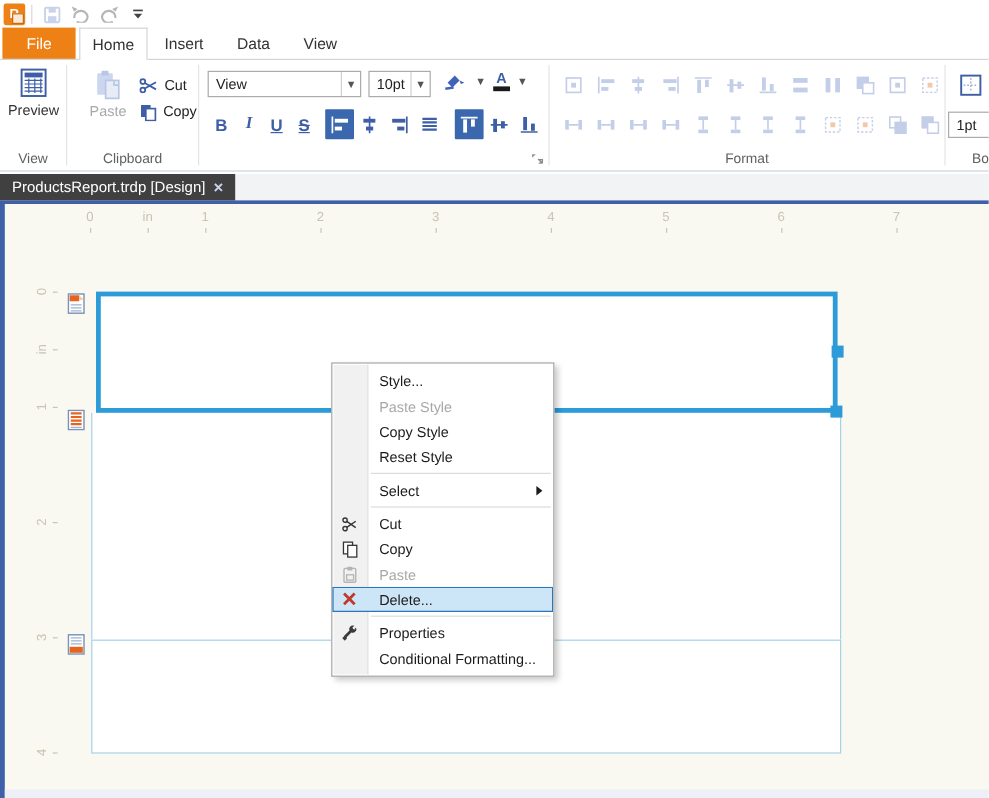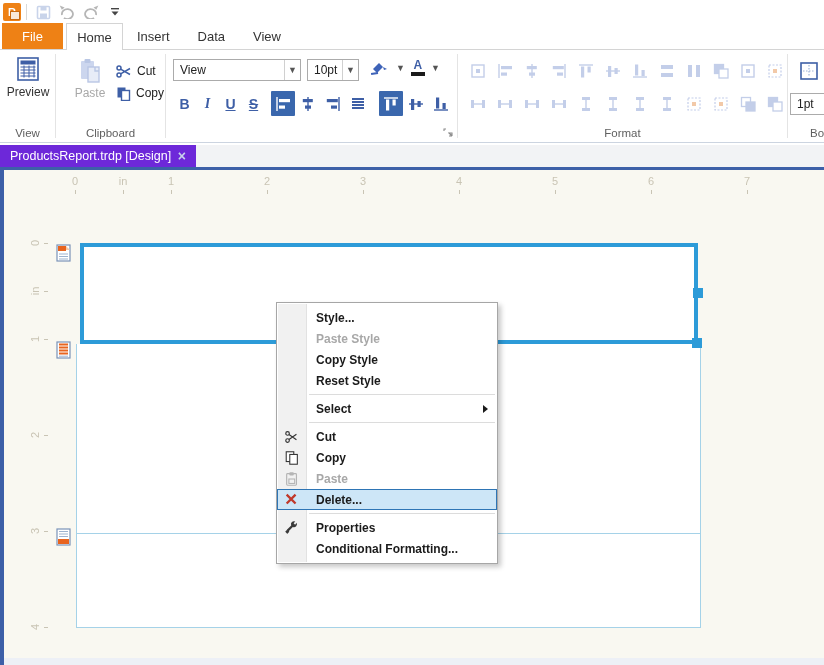--- a/index.html
+++ b/index.html
@@ -31,38 +31,38 @@
   .combo { display:flex; align-items:stretch; border:1px solid #ababab; background:#fff; height:22px; font-size:12px; }
   .combo .val { display:flex; align-items:center; padding-left:6px; flex:1; color:#222; }
   .combo .arr { width:16px; display:flex; align-items:center; justify-content:center; border-left:1px solid #d0d0d0; color:#555; font-size:9px; }
   .tgl { width:24px; height:25px; display:flex; align-items:center; justify-content:center; border-radius:1px; }
   .tgl.on { background:#3a67ad; }
   .fmtchar { font-size:14px; font-weight:bold; color:#3e5fa6; width:23px; height:25px; display:flex; align-items:center; justify-content:center; }
   .dlglaunch { position:absolute; right:4px; bottom:4px; width:10px; height:10px; }
   .licon { width:26px; height:25px; display:flex; align-items:center; justify-content:center; }
   
   .docstrip { position:absolute; left:0; top:145px; width:824px; height:25px; background:#f2f3f5; border-bottom:3px solid #3d60a8; }
-  .doctab { position:absolute; left:0; top:0; width:196px; height:22px; background:#6d28d9; color:#fff; font-size:12.5px; display:flex; align-items:center; padding:0 10px; }
+  .doctab { position:absolute; left:0; top:0; width:196px; height:22px; background:#404040; color:#fff; font-size:12.5px; display:flex; align-items:center; padding:0 10px; }
   .doctab .close { margin-left:auto; color:#c7d2ec; font-size:14px; font-weight:bold; line-height:1; cursor:default; }
   
   .design { position:absolute; left:0; top:170px; width:824px; height:495px; background:#f9f8f1; }
   .leftstrip { position:absolute; left:0; top:0; width:4px; height:495px; background:#3d60a8; }
   .hlabel { position:absolute; top:5px; font-size:11px; color:#c9c4b4; transform:translateX(-50%); }
   .htick { position:absolute; top:20px; width:1px; height:4px; background:#c9c4b4; }
   .vlabel { position:absolute; left:28px; width:14px; font-size:11px; color:#c9c4b4; transform:rotate(-90deg); text-align:center; }
   .vtick { position:absolute; left:44px; width:4px; height:1px; background:#c9c4b4; }
   .section { position:absolute; background:#fff; }
   .sec-header { left:80px; top:73px; width:618px; height:101px; border:4px solid #2d9bd8; }
   .sec-detail { left:76px; top:174px; width:625px; height:189px; border-left:1px solid #a5d2e8; border-right:1px solid #a5d2e8; }
   .sec-footer { left:76px; top:363px; width:625px; height:95px; border:1px solid #a5d2e8; }
   .handle { position:absolute; width:10px; height:10px; background:#2d9bd8; }
   .secicon { position:absolute; width:15px; height:18px; }
   .bottomstrip { position:absolute; left:4px; bottom:0; width:820px; height:7px; background:#edf0f6; }
   
-  .ctxmenu { position:absolute; left:276px; top:302px; width:222px; background:#fff; border:1px solid #a6a6a6; box-shadow:3px 3px 5px rgba(0,0,0,0.22); padding:4px 0; z-index:50;font-weight:bold; }
+  .ctxmenu { position:absolute; left:276px; top:302px; width:186px; background:#fff; border:1px solid #a6a6a6; box-shadow:3px 3px 5px rgba(0,0,0,0.22); padding:4px 0; z-index:50; }
   .ctxgutter { position:absolute; left:1px; top:1px; bottom:1px; width:29px; background:#f1f1f1; border-right:1px solid #e2e2e2; }
   .mitem { position:relative; height:21px; display:flex; align-items:center; font-size:12px; color:#1b1b1b; z-index:1; }
   .mitem .micon { width:30px; display:flex; align-items:center; justify-content:center; flex:none; }
   .mitem .mlabel { padding-left:9px; flex:1; }
   .mitem.disabled .mlabel { color:#a8a8a8; }
   .mitem.hl { background:#cde6f7; box-shadow:inset 0 0 0 1px #2e75b5;align-items:center; }
   .mitem .subarrow { width:0; height:0; border-left:5px solid #1b1b1b; border-top:4px solid transparent; border-bottom:4px solid transparent; margin-right:9px; }
   .msep { height:1px; background:#dcdcdc; margin:3px 2px 3px 32px; position:relative; z-index:1; }
 </style>
 </head>

